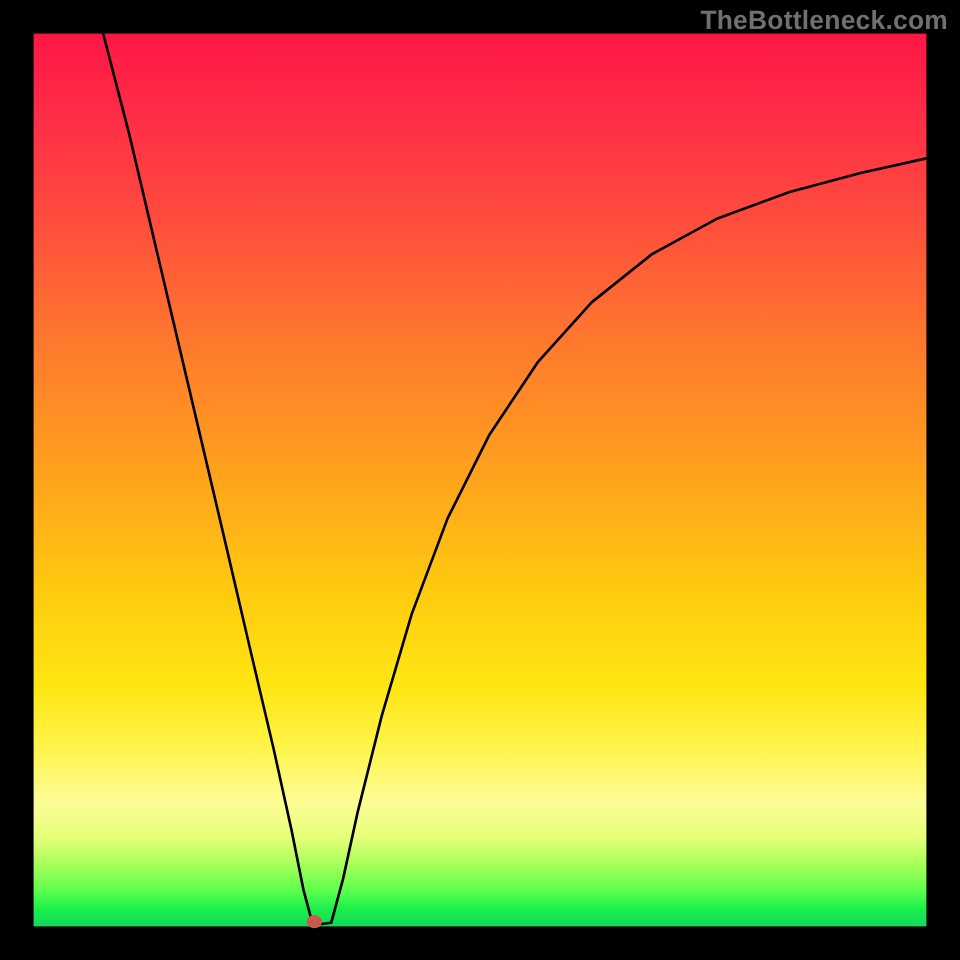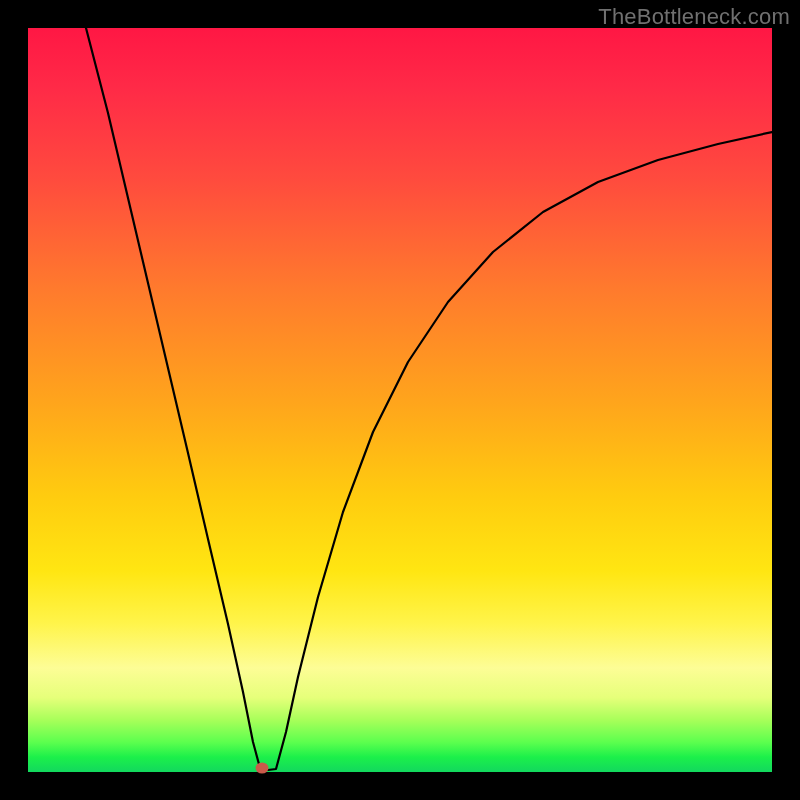--- a/index.html
+++ b/index.html
@@ -49,21 +49,21 @@
     border-radius: 50%;
     background: #c95a4a;
     transform: translate(-50%, -50%);
   }
   .watermark {
     position: absolute;
     top: 4px;
     right: 10px;
     color: #707070;
     font-size: 22px;
-    font-weight: 400;
+    font-weight: 700;
     letter-spacing: 0.2px;
   }
 </style>
 </head>
 <body>
 
 <div class="plot-area"></div>
 
 <svg class="curve" viewBox="0 0 744 744" preserveAspectRatio="none">
   <path id="curve-path" d="M 58 0 L 80 85 L 100 170 L 120 255 L 140 340 L 160 425 L 180 511 L 200 596 L 215 664 L 225 714 L 232 740 L 232 740 L 240 742 L 248 741 L 248 741 L 258 704 L 270 649 L 290 569 L 315 484 L 345 404 L 380 334 L 420 274 L 465 224 L 515 184 L 570 154 L 630 132 L 690 116 L 744 104 " fill="none" stroke="#000" stroke-width="2.2" stroke-linejoin="round" stroke-linecap="round"></path>

